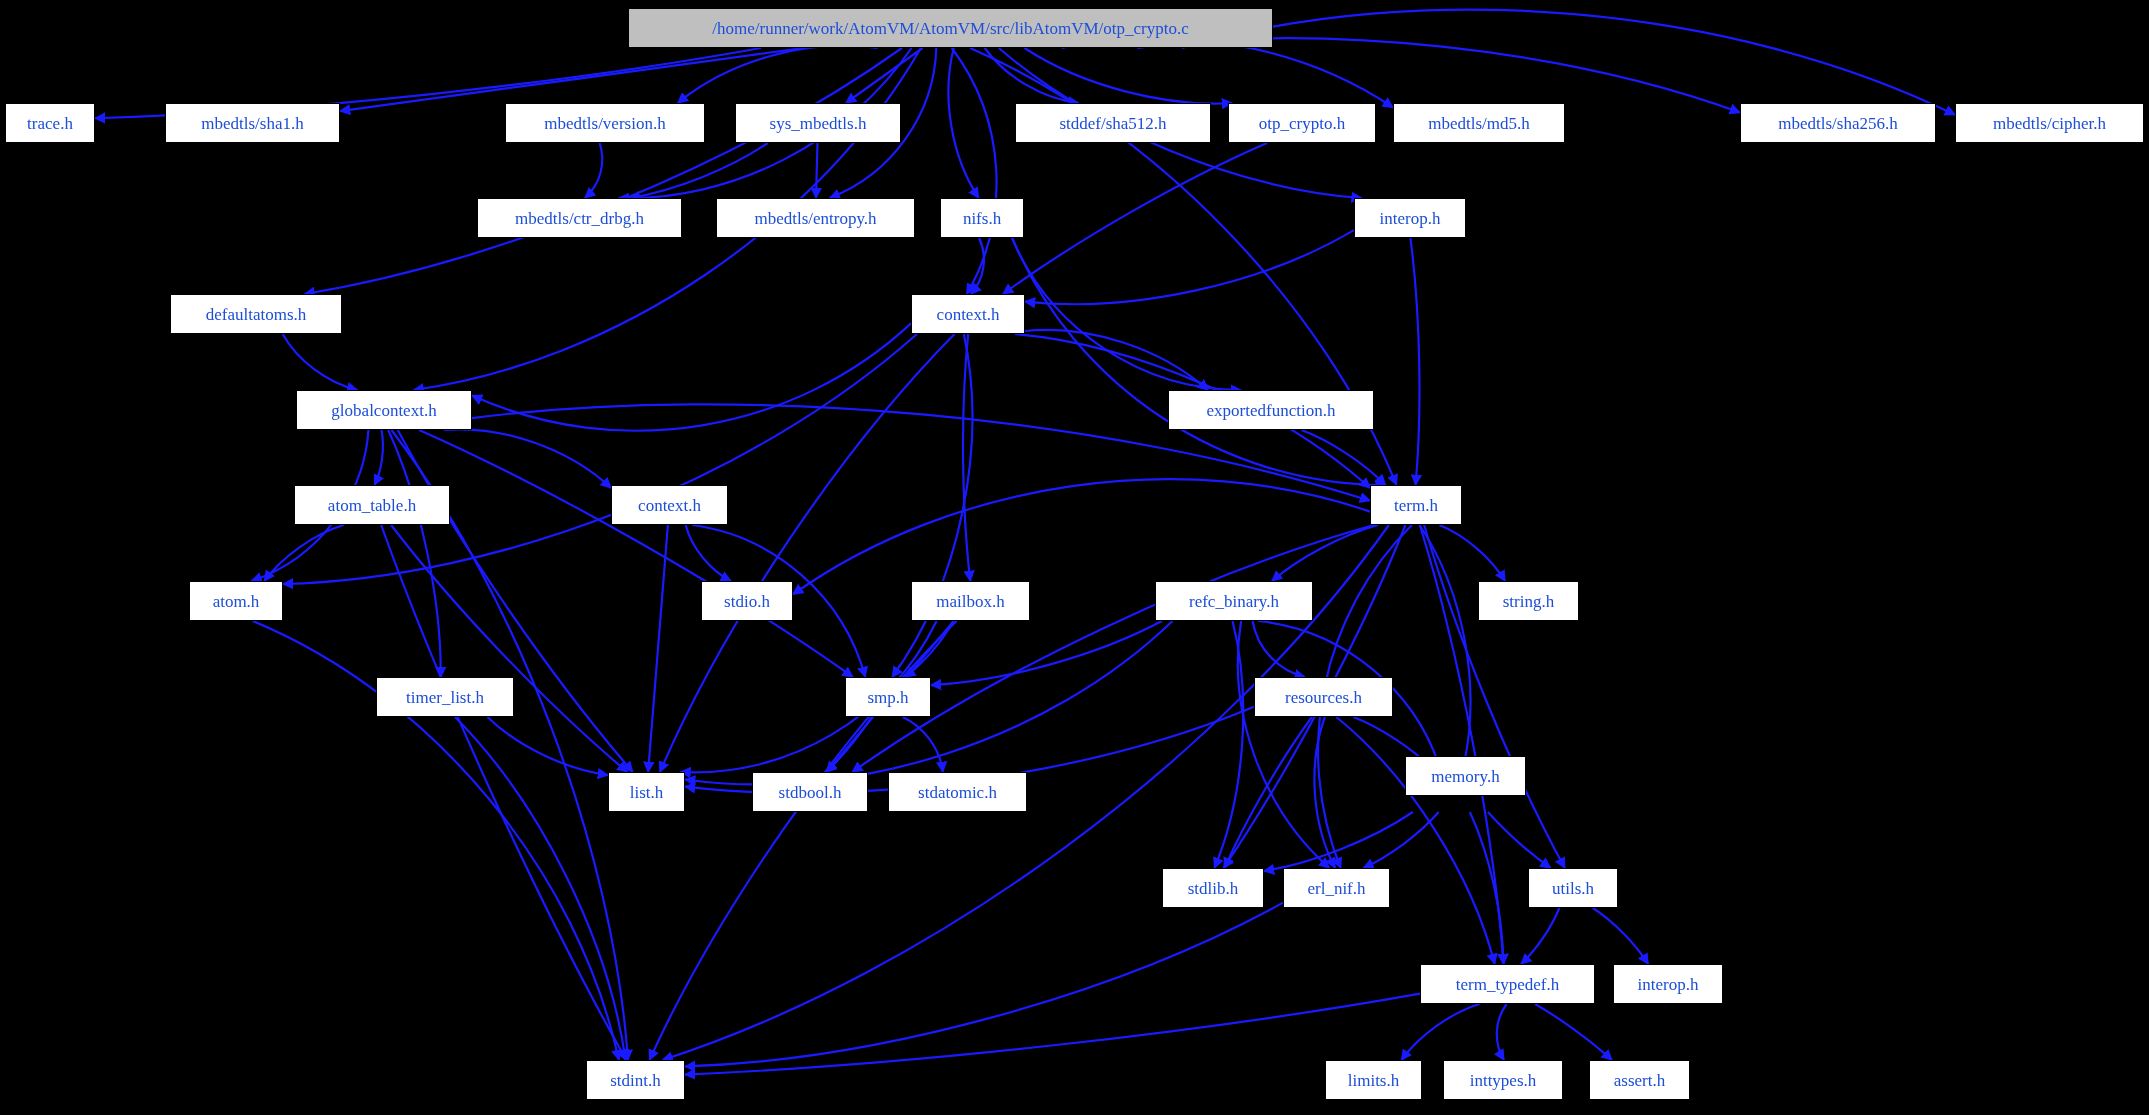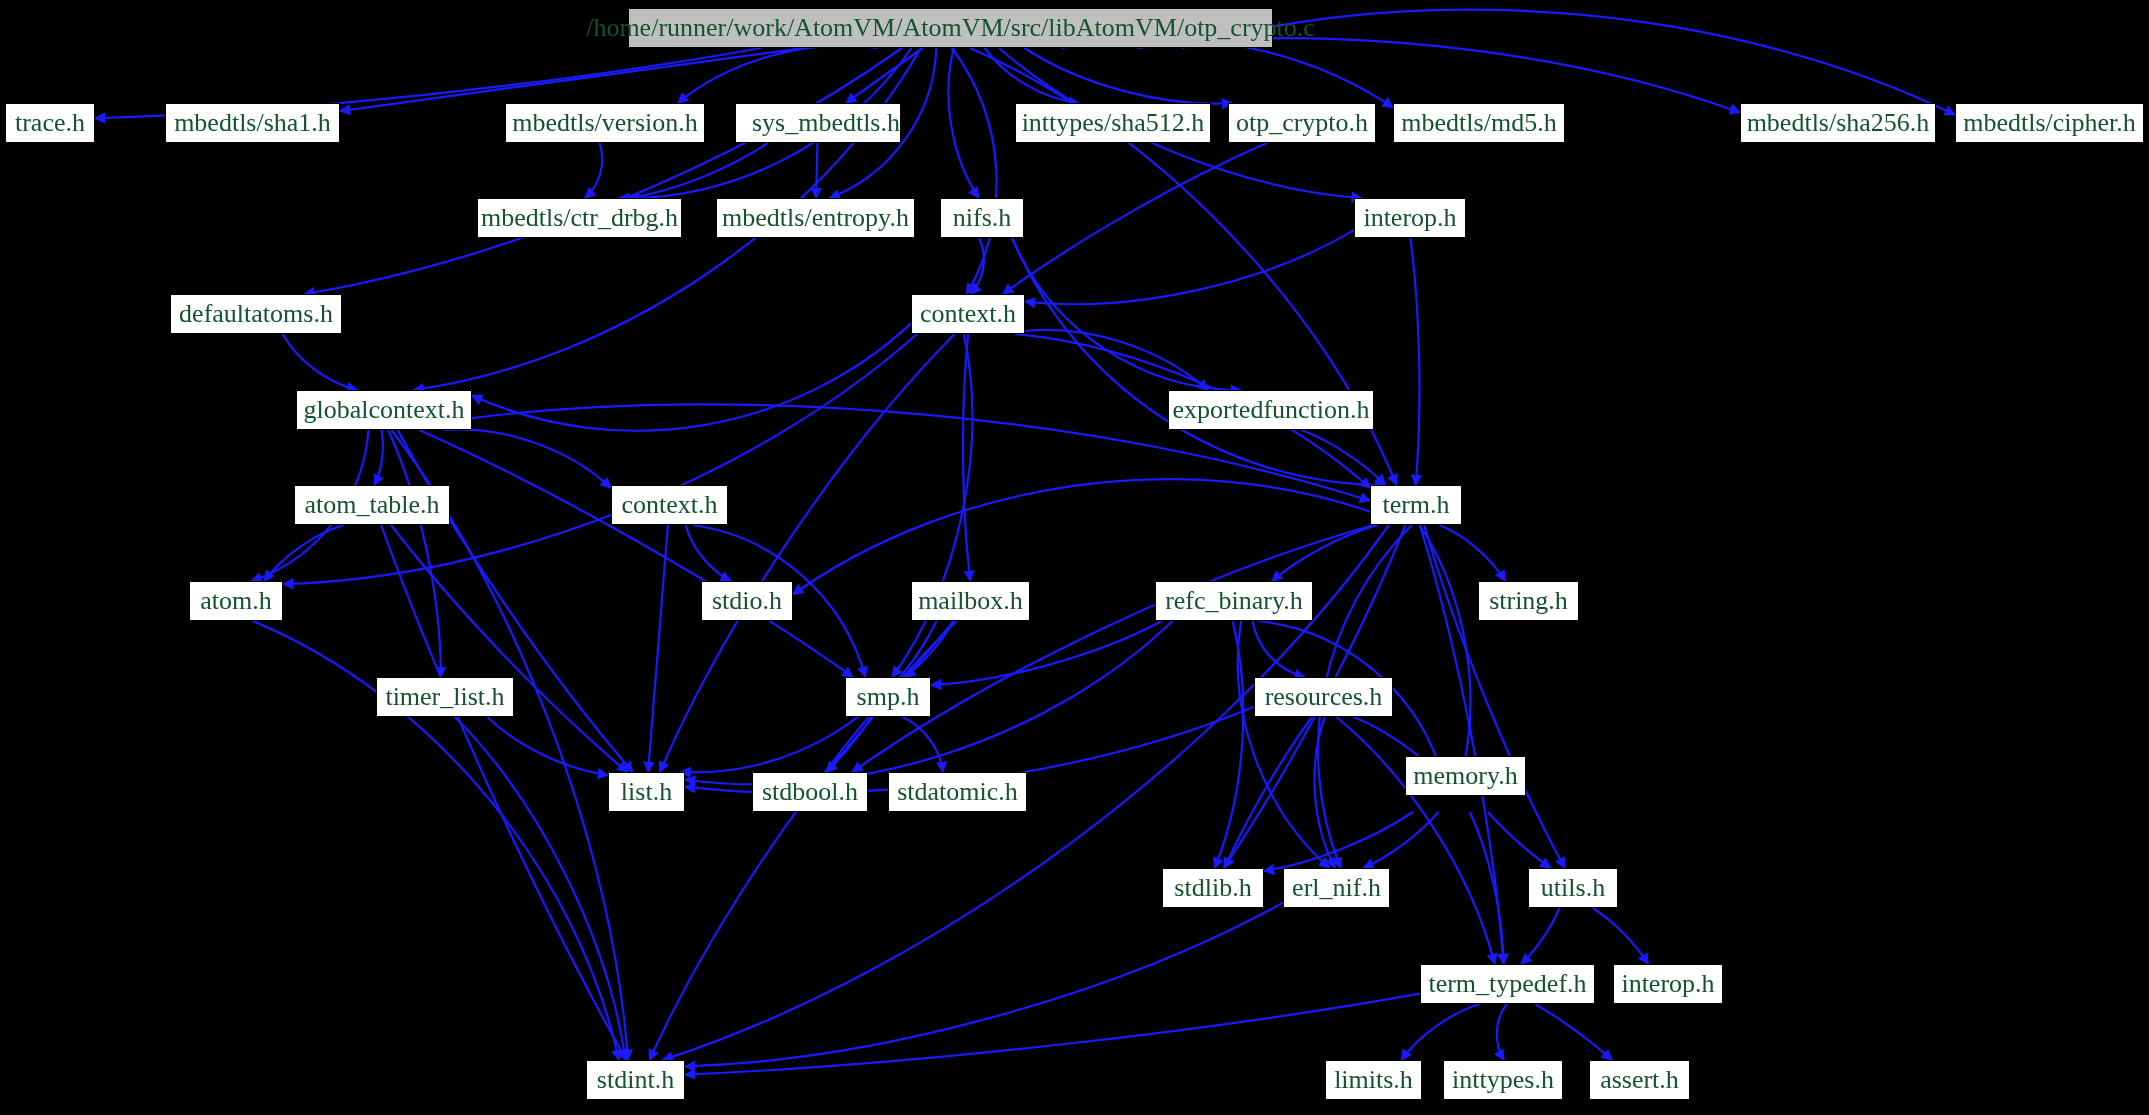--- a/index.html
+++ b/index.html
@@ -20,25 +20,25 @@
     left: 0;
     top: 0;
     width: 2149px;
     height: 1115px;
   }
   .node {
     position: absolute;
     box-sizing: border-box;
     border: 1px solid #000000;
     background: #ffffff;
-    color: #14532d;
+    color: #1d4ed8;
     display: flex;
     align-items: center;
     justify-content: center;
-    font-size: 26px;
+    font-size: 17px;
     line-height: 1;
     white-space: nowrap;
     letter-spacing: 0px;
   }
   .node.root {
     background: #bfbfbf;
     border: 1px solid #000000;
   }
   .node-label {
     pointer-events: none;
@@ -153,25 +153,25 @@
       </div>
       <div class="node" style="left: 5px; top: 103px; width: 90px; height: 40px;">
         <span class="node-label">trace.h</span>
       </div>
       <div class="node" style="left: 165px; top: 103px; width: 175px; height: 40px;">
         <span class="node-label">mbedtls/sha1.h</span>
       </div>
       <div class="node" style="left: 505px; top: 103px; width: 200px; height: 40px;">
         <span class="node-label">mbedtls/version.h</span>
       </div>
-      <div class="node" style="left: 735px; top: 103px; width: 166px; height: 40px; justify-content: flex-end;">
+      <div class="node" style="left: 735px; top: 103px; width: 166px; height: 40px;">
         <span class="node-label">sys_mbedtls.h</span>
       </div>
       <div class="node" style="left: 1015px; top: 103px; width: 196px; height: 40px;">
-        <span class="node-label">inttypes/sha512.h</span>
+        <span class="node-label">stddef/sha512.h</span>
       </div>
       <div class="node" style="left: 1228px; top: 103px; width: 148px; height: 40px;">
         <span class="node-label">otp_crypto.h</span>
       </div>
       <div class="node" style="left: 1393px; top: 103px; width: 172px; height: 40px;">
         <span class="node-label">mbedtls/md5.h</span>
       </div>
       <div class="node" style="left: 1740px; top: 103px; width: 196px; height: 40px;">
         <span class="node-label">mbedtls/sha256.h</span>
       </div>

